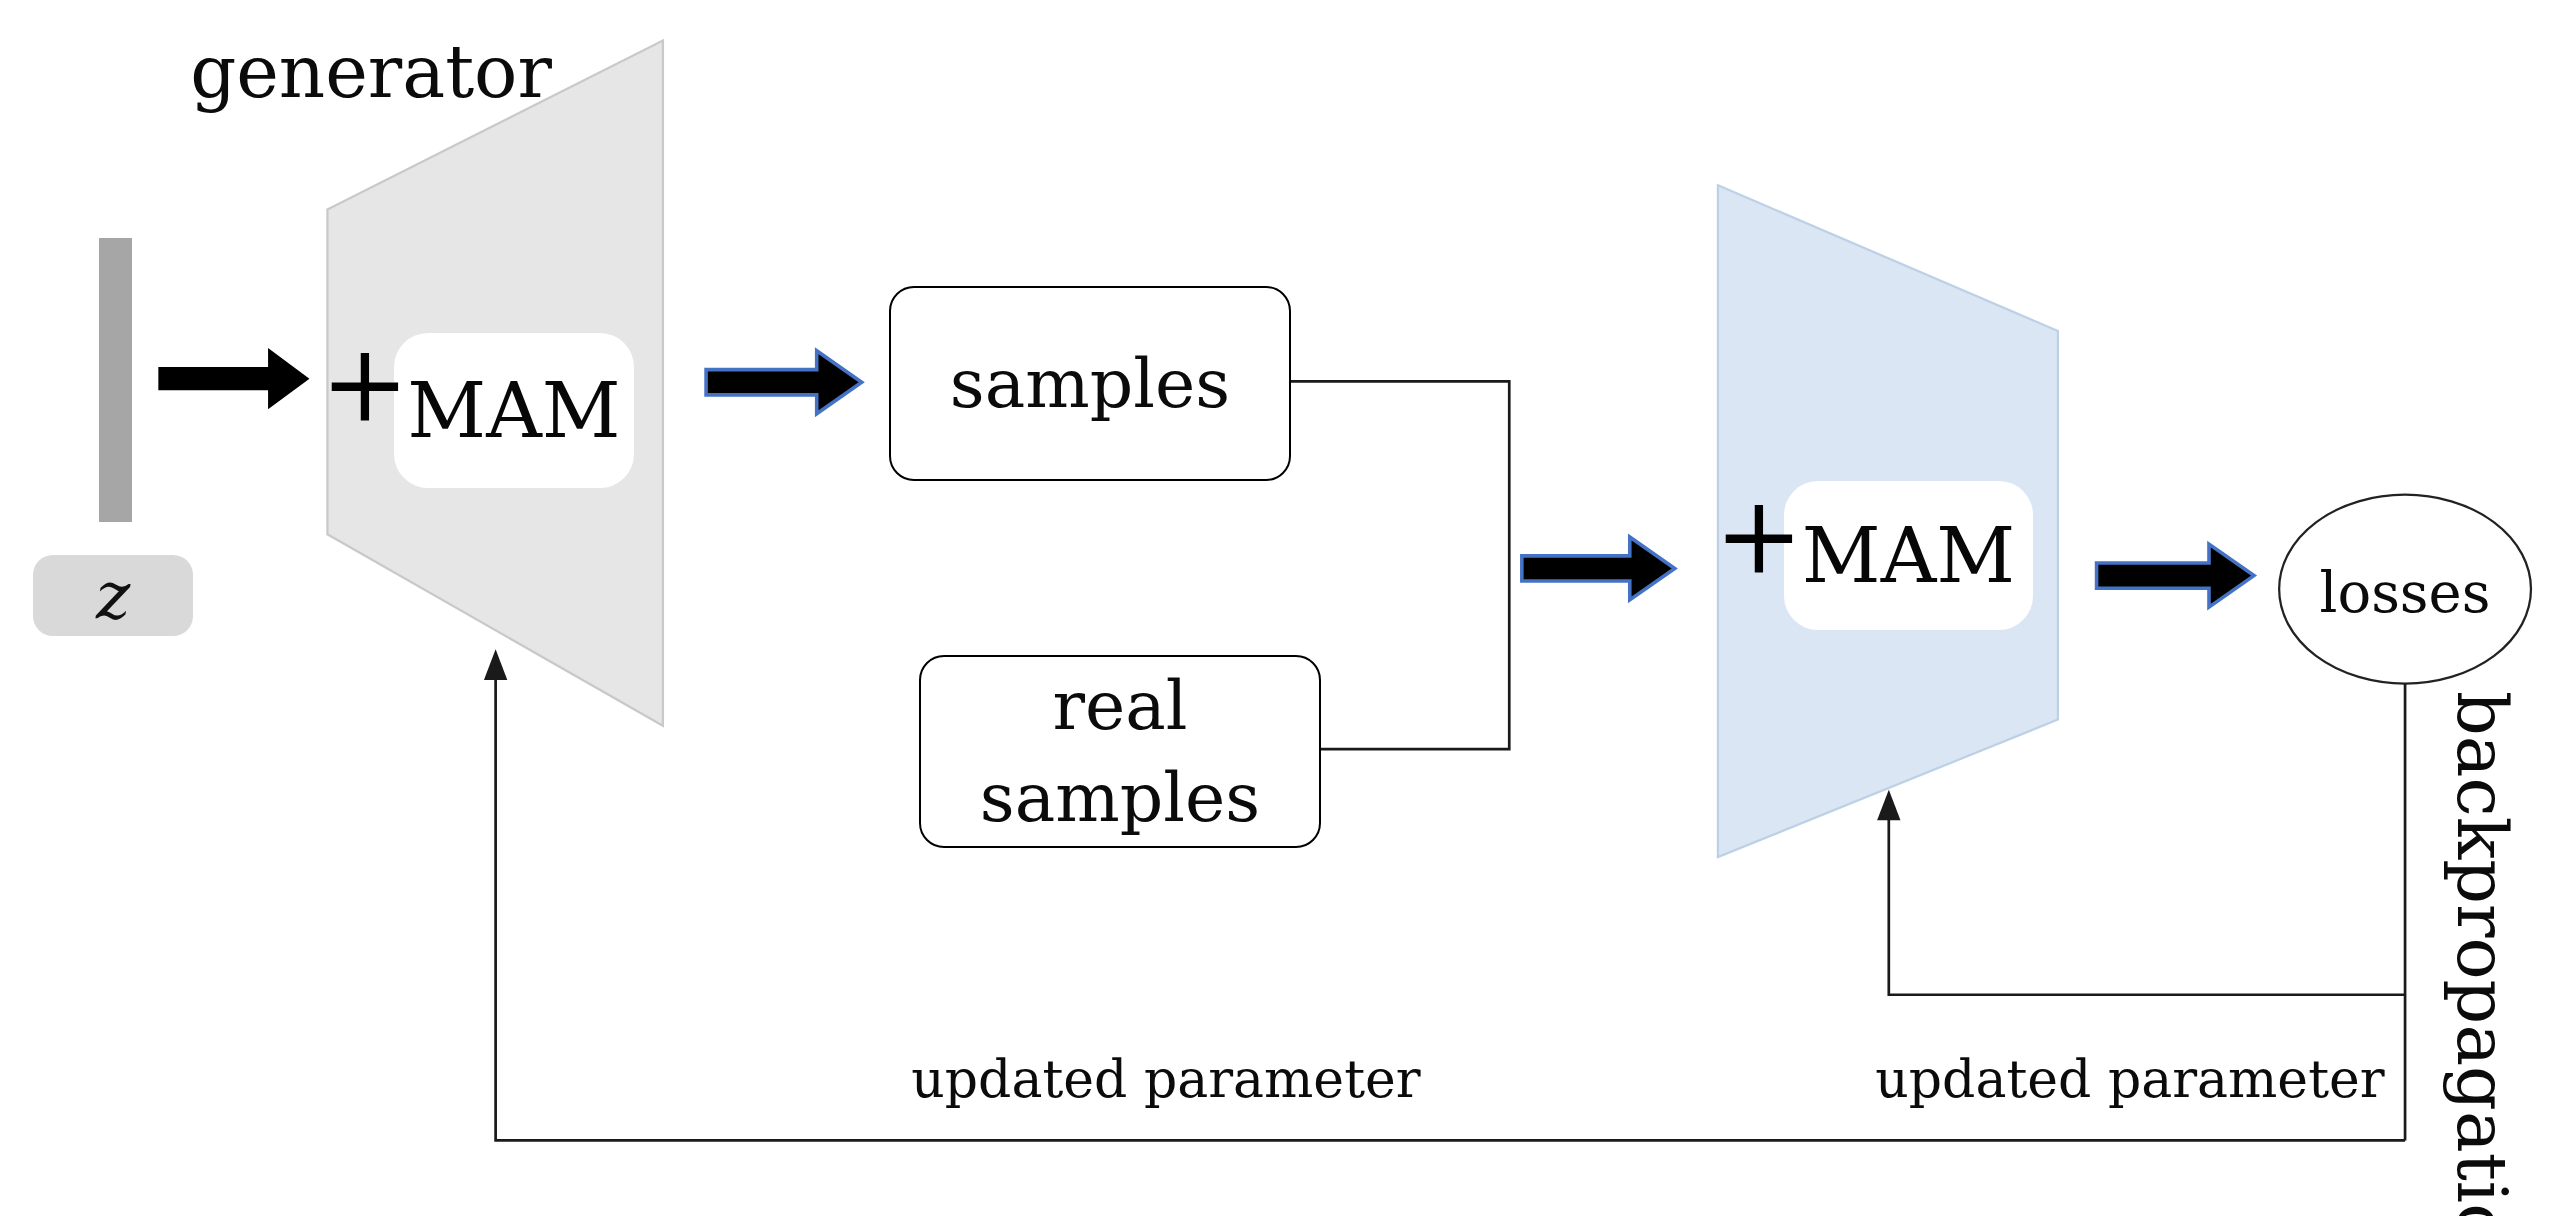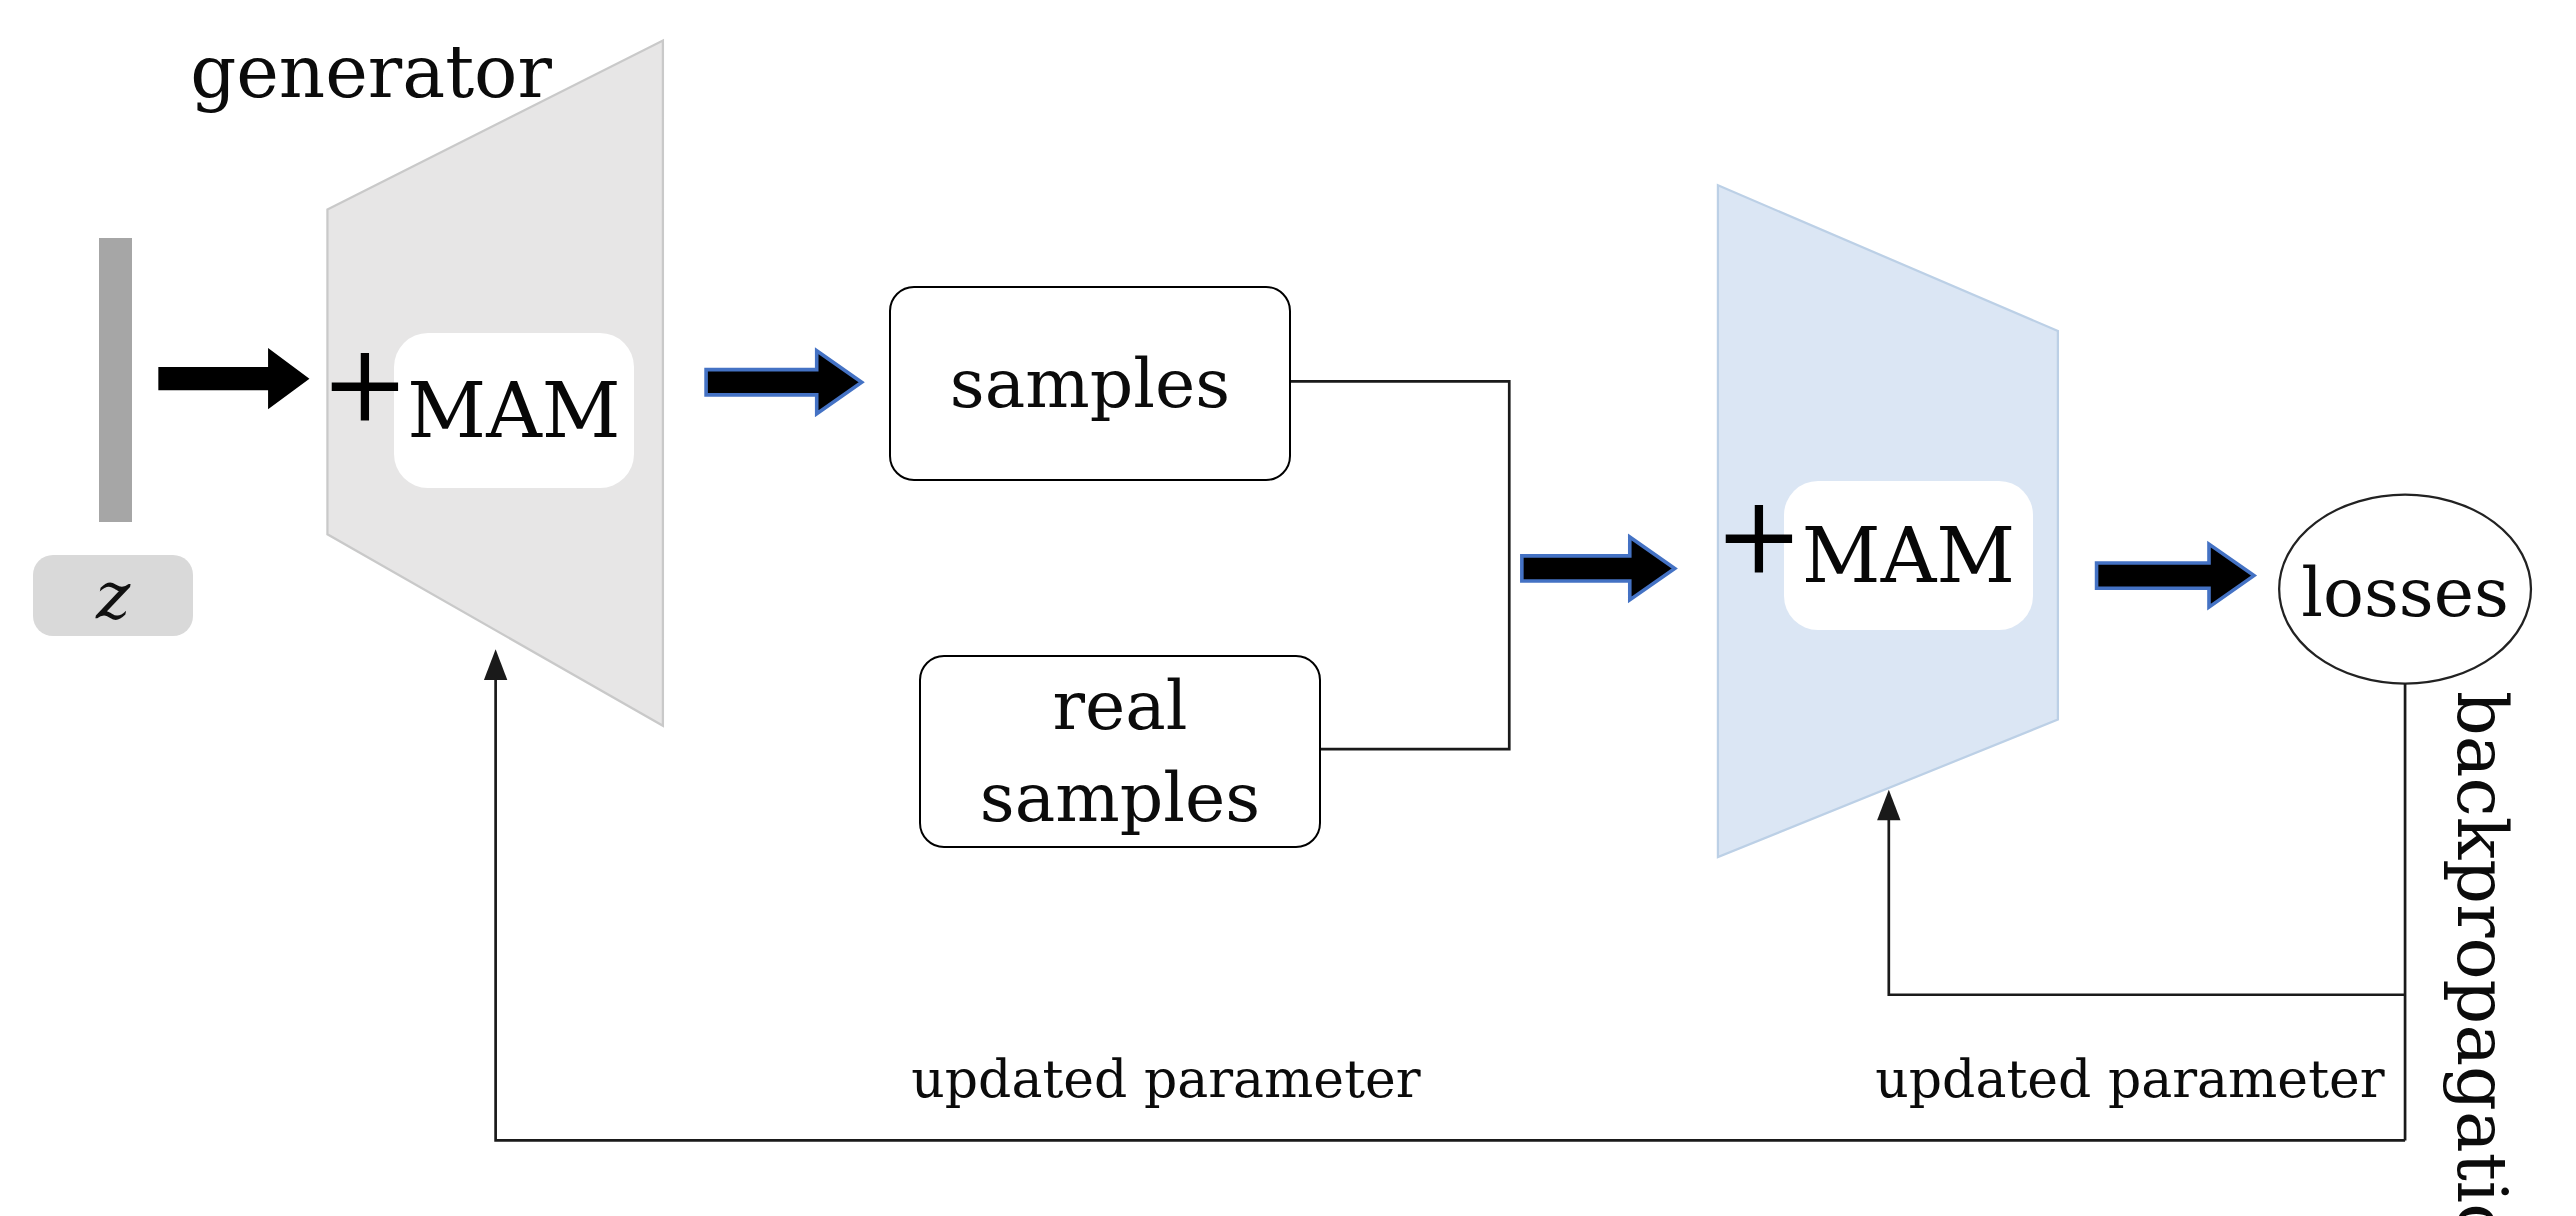--- a/index.html
+++ b/index.html
@@ -86,21 +86,21 @@
     color: #111111;
   }
   .z-bar {
     position: absolute;
     left: 99px; top: 238px;
     width: 33px; height: 284px;
     background: #a6a6a6;
     z-index: 2;
   }
   .losses-label {
-    font-size: 68px;
+    font-size: 56px;
   }
   .updated-label {
     font-size: 52px;
   }
   .backprop-label {
     position: absolute;
     left: 2518px;
     top: 691px;
     transform: rotate(90deg);
     transform-origin: 0 0;

